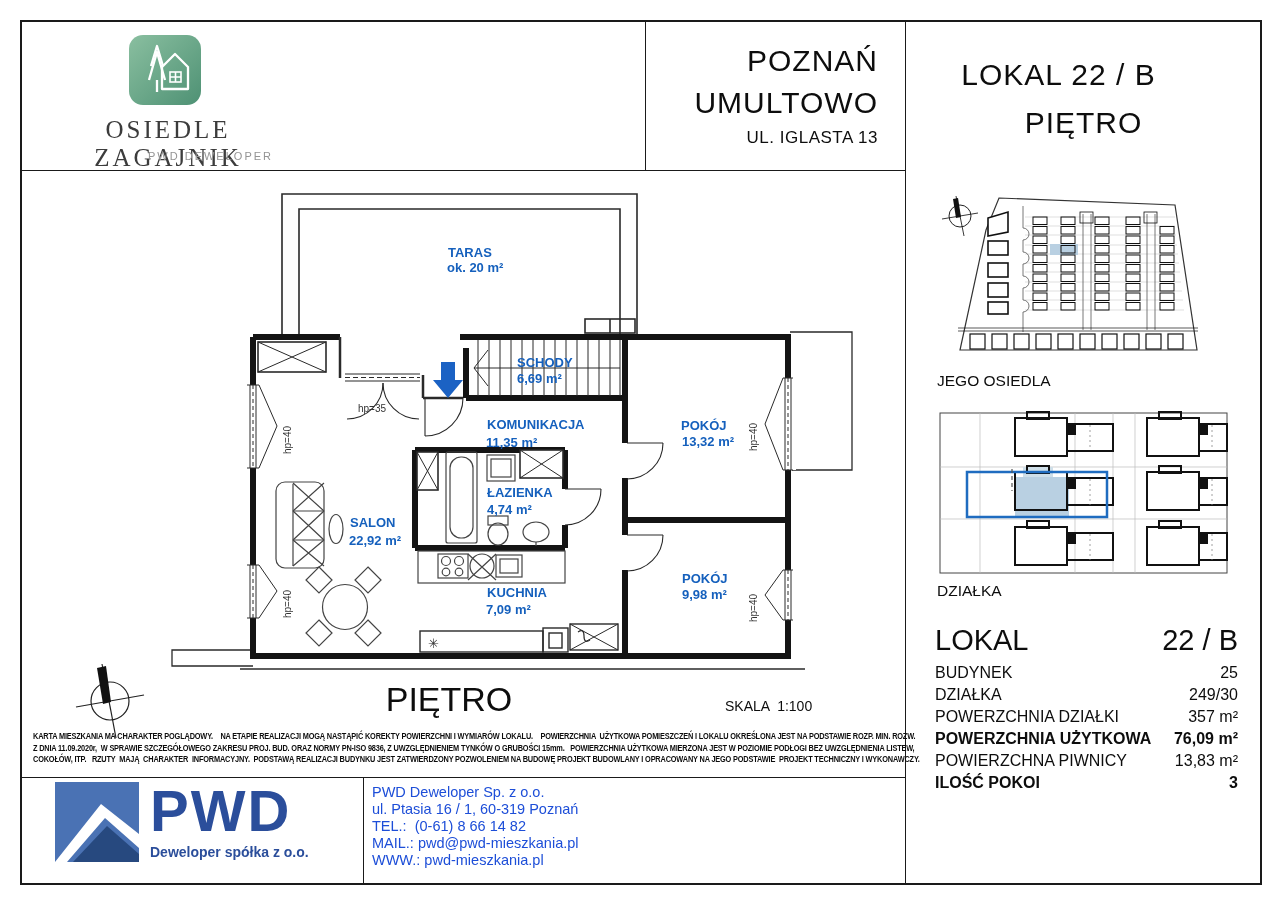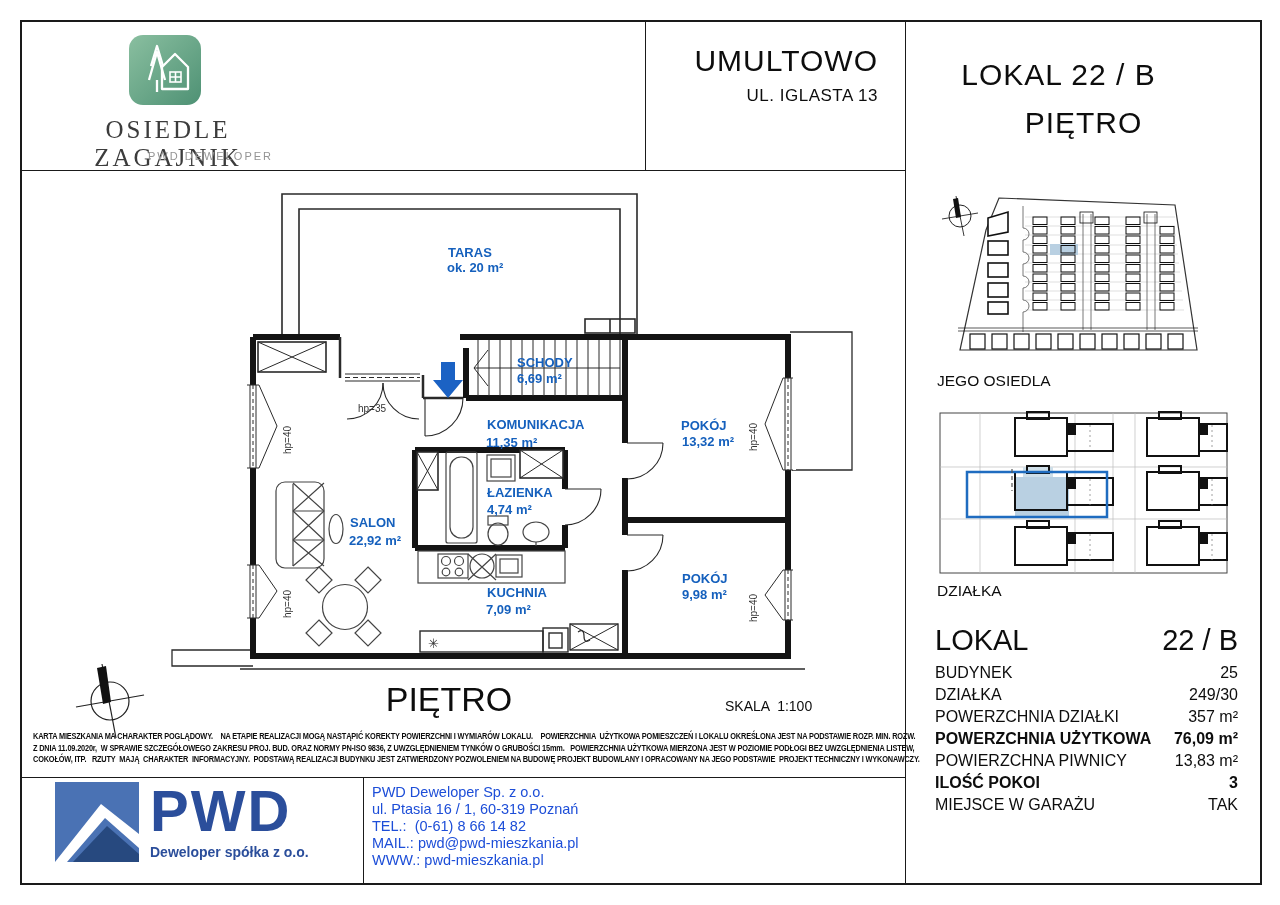--- a/index.html
+++ b/index.html
@@ -67,20 +67,21 @@
       <g stroke="#fff" stroke-width="1.6" fill="none">
         <rect x="42" y="38" width="11" height="10"></rect>
         <path d="M47.5,38 V48 M42,43 H53"></path>
       </g>
     </svg>
   </div>
   <div class="abs estate-name" style="left:30px;top:116px;width:276px;">OSIEDLE ZAGAJNIK</div>
   <div class="abs estate-sub" style="left:30px;top:150px;width:243px;">PWD DEWELOPER</div>
 
   <div class="abs addr" style="left:500px;top:40px;width:378px;">
+    <div class="l1">POZNAŃ</div>
     <div class="l2">UMULTOWO</div>
     <div class="l3">UL. IGLASTA 13</div>
   </div>
 
   <div class="abs panel-h" style="left:905px;top:58px;width:307px;">LOKAL 22 / B</div>
   <div class="abs panel-h" style="left:905px;top:106px;width:357px;">PIĘTRO</div>
 
   <div class="abs" style="left:170px;top:185px;">
   <svg width="700" height="500" viewBox="170 185 700 500">
 
@@ -465,24 +466,20 @@
       <span class="val">76,09 m²</span>
     </div>
     <div class="det-row">
       <span class="lab">POWIERZCHNA PIWNICY</span>
       <span class="val">13,83 m²</span>
     </div>
     <div class="det-row b">
       <span class="lab">ILOŚĆ POKOI</span>
       <span class="val">3</span>
     </div>
-    <div class="det-row">
-      <span class="lab">MIEJSCE W GARAŻU</span>
-      <span class="val">TAK</span>
-    </div>
   </div>
 
   <div class="abs" style="left:55px;top:782px;">
     <svg width="84" height="80" viewBox="0 0 84 80">
       <rect x="0" y="0" width="84" height="80" fill="#4a72b4"></rect>
       <polygon points="0,80 46,22 84,52 84,66 50,36 12,80" fill="#fff"></polygon>
       <polygon points="18,80 52,44 84,72 84,80" fill="#27497f"></polygon>
     </svg>
   </div>
   <div class="abs" style="left:150px;top:782px;width:220px;">

